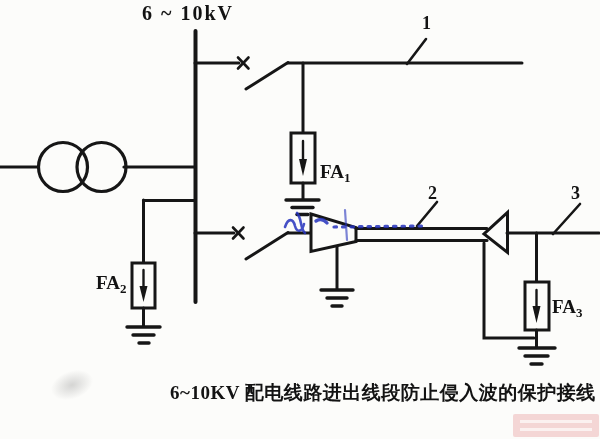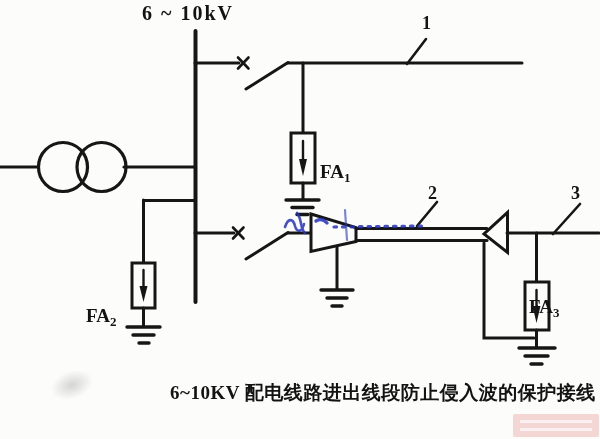--- a/index.html
+++ b/index.html
@@ -155,23 +155,23 @@
   <span class="lbl bus-label" style="left:142px;top:3px;">6 ~ 10kV</span>
 
   <span class="lbl num-label" style="left:422px;top:14px;">1</span>
 
   <span class="lbl num-label" style="left:428px;top:184px;">2</span>
 
   <span class="lbl num-label" style="left:571px;top:184px;">3</span>
 
   <span class="lbl fa-label" style="left:320px;top:162px;"><span>FA</span><sub>1</sub></span>
 
-  <span class="lbl fa-label" style="left:86px;top:273px;margin-top:33px;"><span>FA</span><sub>2</sub></span>
+  <span class="lbl fa-label" style="left:96px;top:273px;"><span>FA</span><sub>2</sub></span>
 
-  <span class="lbl fa-label" style="left:529px;top:297px;text-align:right;"><span>FA</span><sub>3</sub></span>
+  <span class="lbl fa-label" style="left:552px;top:297px;text-align:right;"><span>FA</span><sub>3</sub></span>
 
   <span class="lbl caption1" style="left:170px;top:383px;">6~10KV 配电线路进出线段防止侵入波的保护接线</span>
 
 
   <div class="watermark">
       <i></i>
       <i></i>
     </div>
   <div class="smudge"></div>
 

